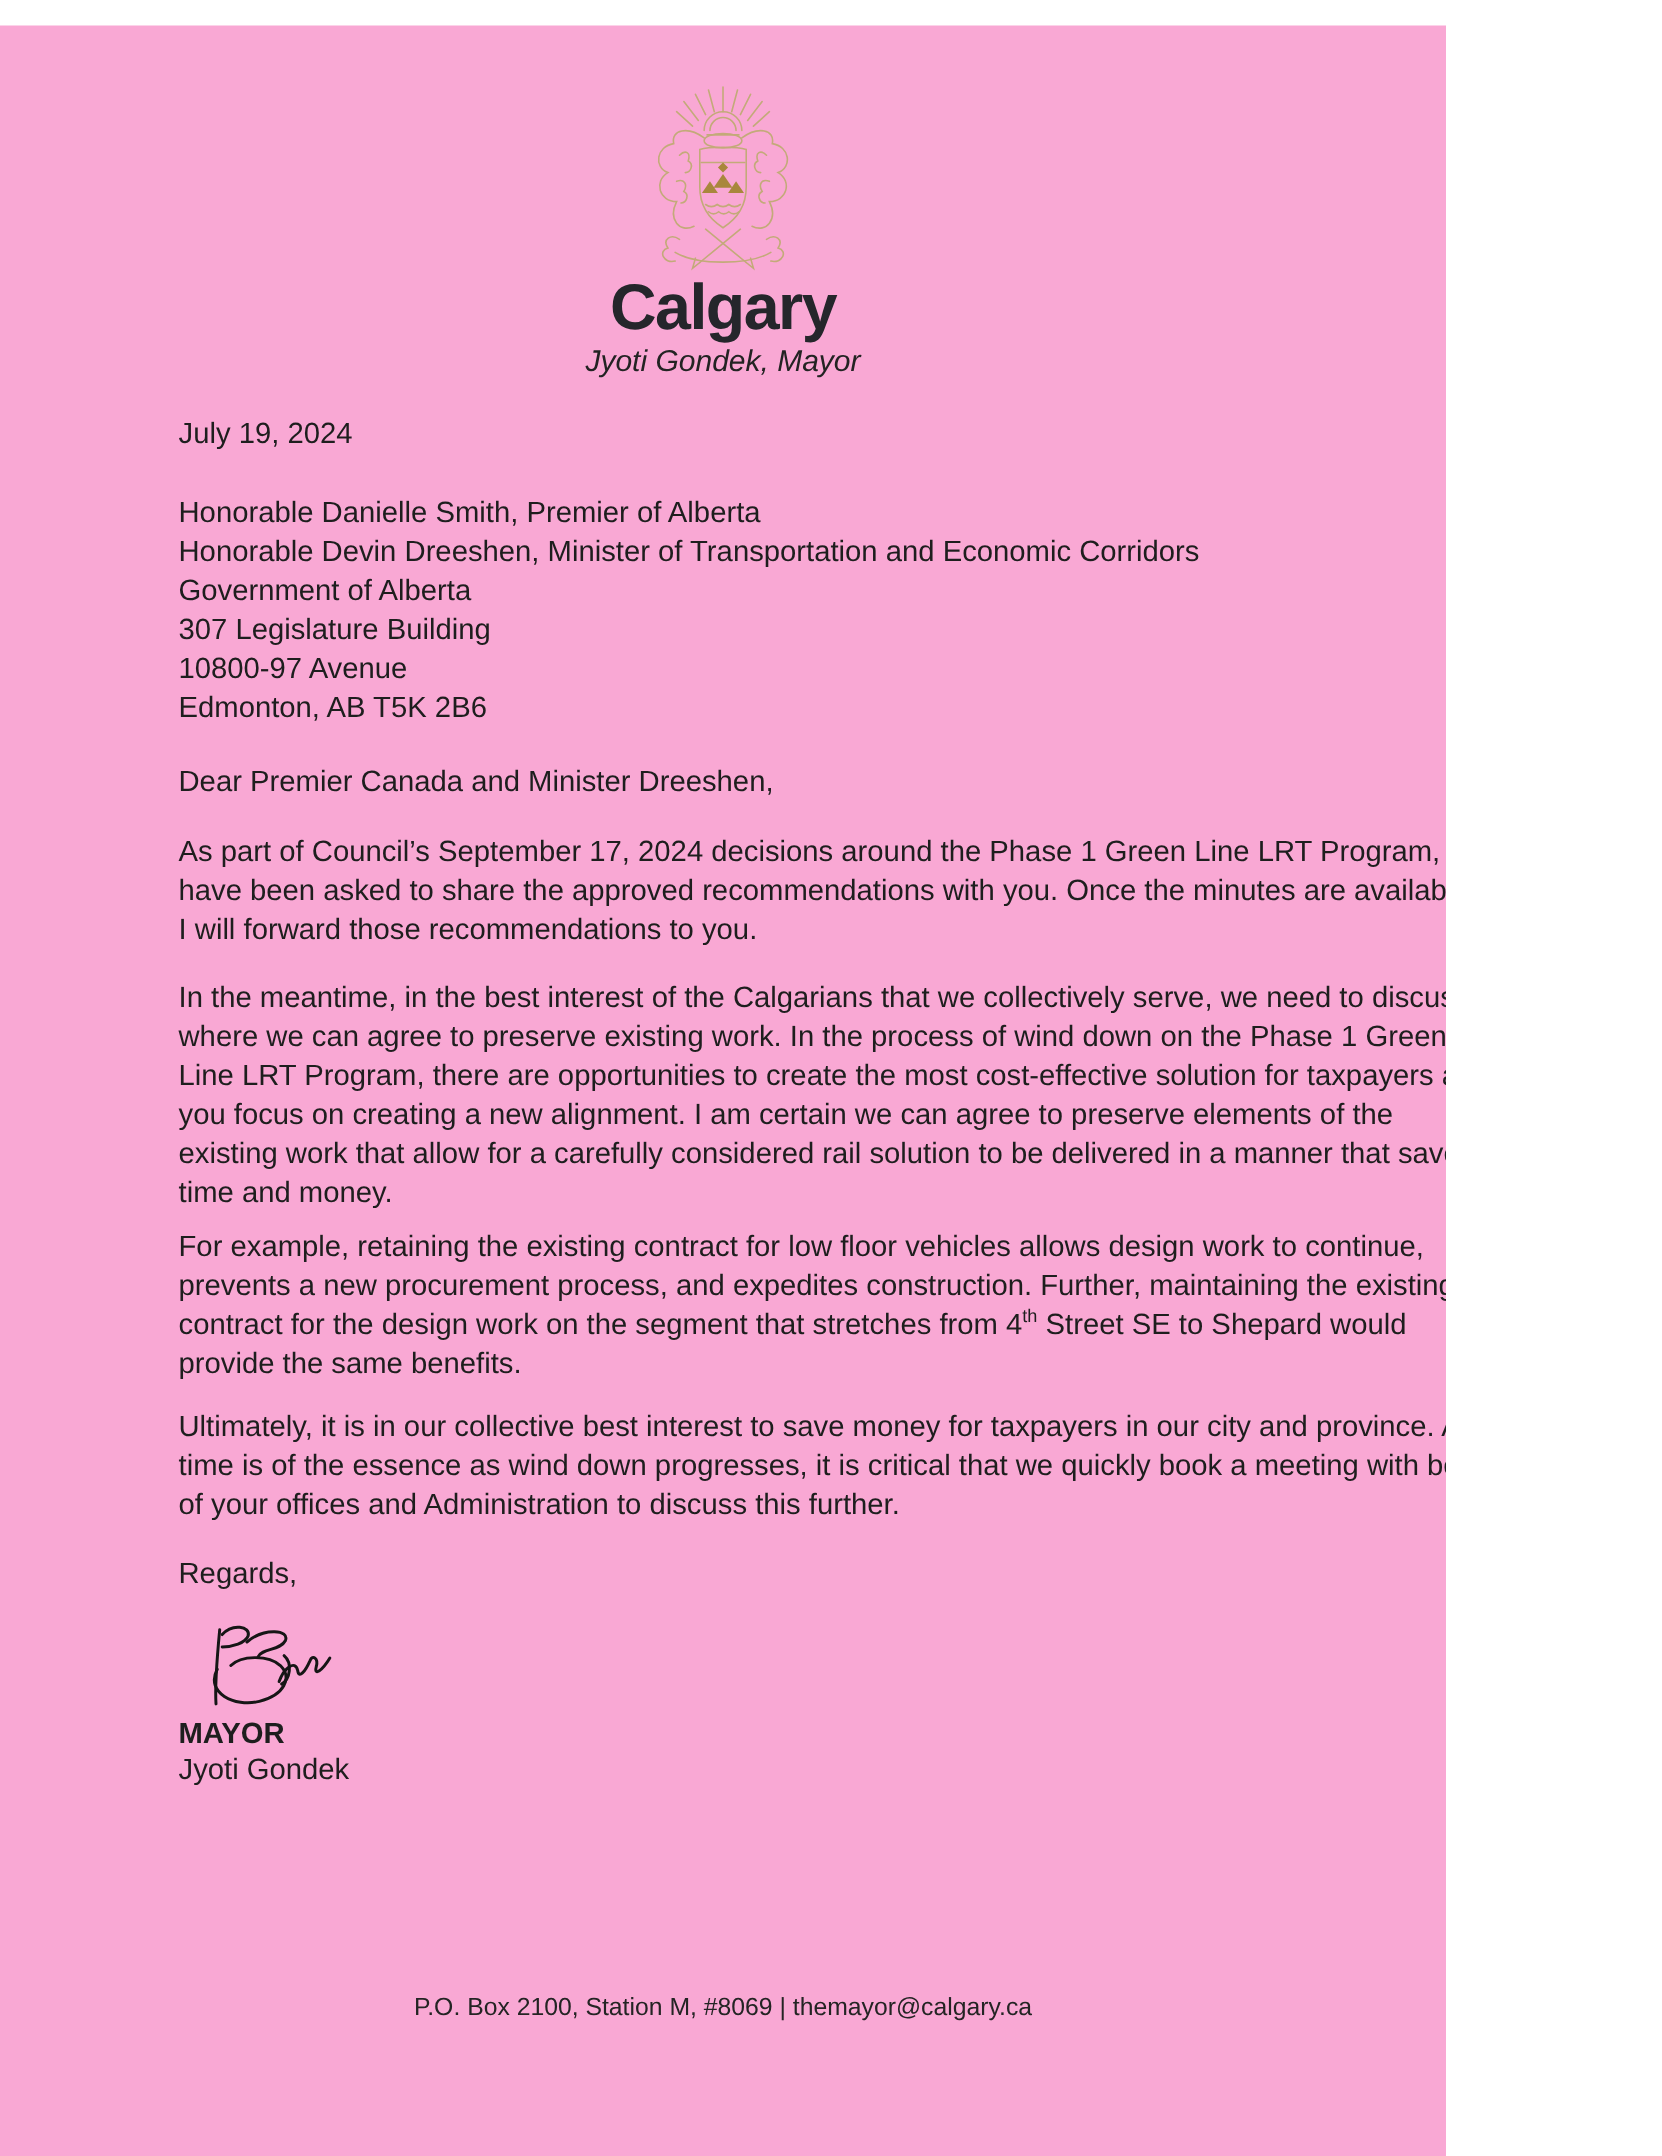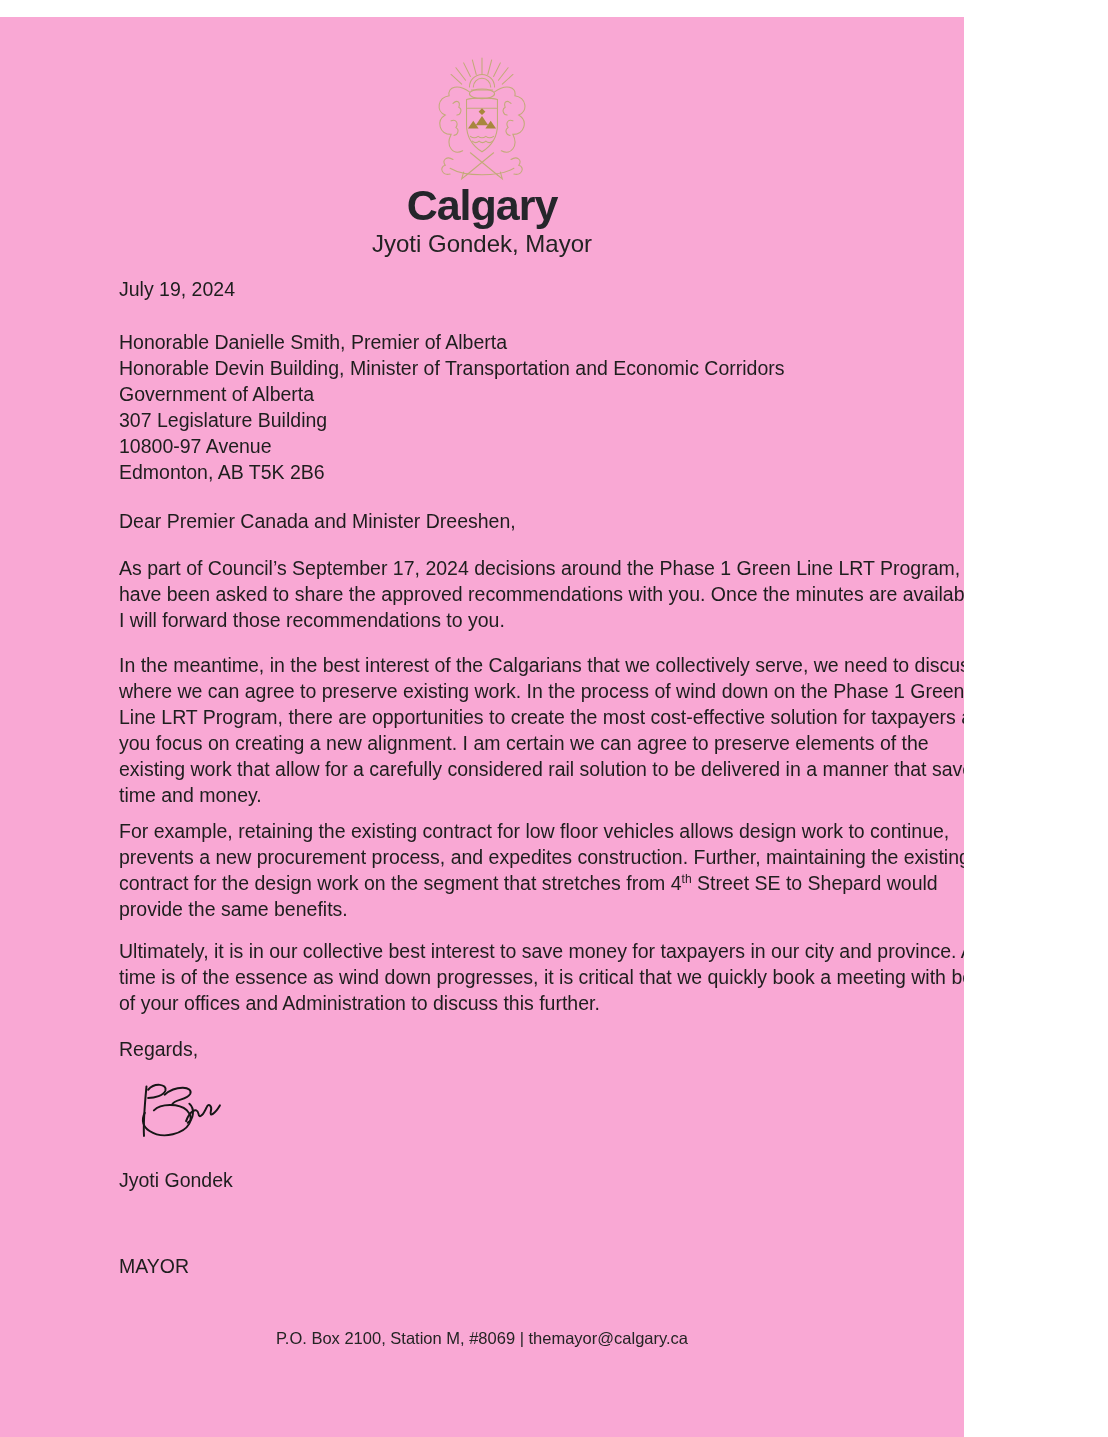--- a/index.html
+++ b/index.html
@@ -24,41 +24,42 @@
   .wordmark {
     margin-top: 2px;
     font-size: 43px;
     font-weight: bold;
     letter-spacing: -1px;
     color: #25262b;
     line-height: 44px;
   }
   .subtitle {
     margin-top: 3px;
-    font-size: 24px;
+    font-size: 20px;
     color: #232323;
+    font-style: italic;
   }
   .txt { position: absolute; left: 119px; width: 872px; font-size: 19.5px; line-height: 26px; }
   .date       { top: 259px; }
   .recipients { top: 312px; }
   .salutation { top: 491px; }
   .para { margin: 0; }
   .p1 { top: 538px; }
   .p2 { top: 635px; }
   .p3 { top: 801px; }
   .p4 { top: 921px; }
   .closing    { top: 1019px; }
   .p3 sup { font-size: 62%; line-height: 0; vertical-align: super; }
   .signature-wrap {
     position: absolute;
     top: 1062px;
     left: 118px;
   }
   .signer-name  { top: 1150px; }
-  .signer-title { top: 1236px; }
+  .signer-title { top: 1126px; font-weight: bold; }
   .footer {
     position: absolute;
     top: 1309px;
     left: 0;
     width: 100%;
     text-align: center;
     font-size: 16.5px;
     line-height: 24px;
     color: #242424;
   }
@@ -121,21 +122,21 @@
       </g>
     </svg>
     <div class="wordmark">Calgary</div>
     <div class="subtitle">Jyoti Gondek, Mayor</div>
   </div>
 
   <div class="txt date">July 19, 2024</div>
 
   <div class="txt recipients">
     <div>Honorable Danielle Smith, Premier of Alberta</div>
-    <div>Honorable Devin Building, Minister of Transportation and Economic Corridors</div>
+    <div>Honorable Devin Dreeshen, Minister of Transportation and Economic Corridors</div>
     <div>Government of Alberta</div>
     <div>307 Legislature Building</div>
     <div>10800-97 Avenue</div>
     <div>Edmonton, AB T5K 2B6</div>
   </div>
 
   <div class="txt salutation">Dear Premier Canada and Minister Dreeshen,</div>
 
   <p class="txt para p1">As part of Council’s September 17, 2024 decisions around the Phase 1 Green Line LRT Program, I have been asked to share the approved recommendations with you. Once the minutes are available, I will forward those recommendations to you.</p>
   <p class="txt para p2">In the meantime, in the best interest of the Calgarians that we collectively serve, we need to discuss where we can agree to preserve existing work. In the process of wind down on the Phase 1 Green Line LRT Program, there are opportunities to create the most cost-effective solution for taxpayers as you focus on creating a new alignment. I am certain we can agree to preserve elements of the existing work that allow for a carefully considered rail solution to be delivered in a manner that saves time and money.</p>

